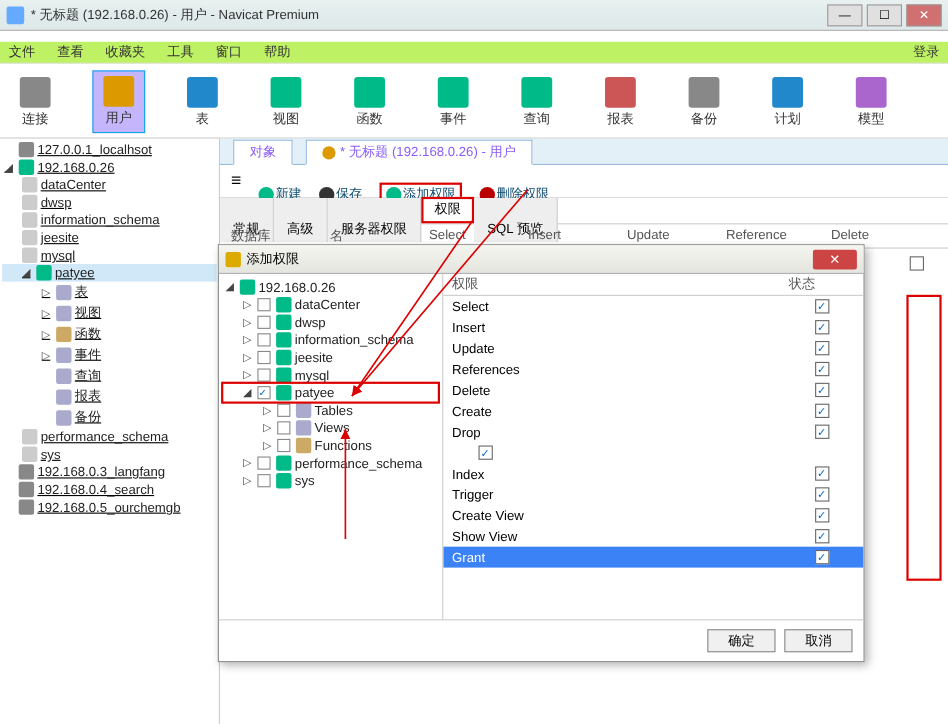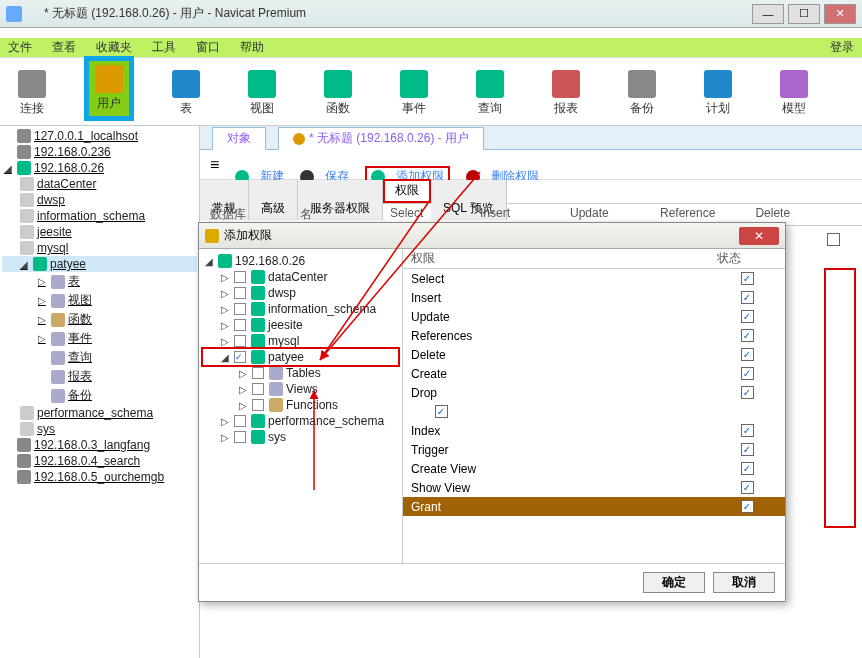--- a/index.html
+++ b/index.html
@@ -1,34 +1,34 @@
 <!DOCTYPE html>
 <html><head>
 <meta charset="utf-8">
 <style>
 * { margin: 0; padding: 0; box-sizing: border-box; font-family: "Microsoft YaHei", Arial, sans-serif; font-size: 12px; }
 body { background: #fff; width: 862px; height: 658px; position: relative; overflow: hidden; }
 
 
-.title-bar { height: 28px; background: linear-gradient(#e8f0f0, #dde8e8); display: flex; align-items: center; padding: 0 6px; border-bottom: 1px solid #aaa; gap: 16px; }
+.title-bar { height: 28px; background: linear-gradient(#e8f0f0, #dde8e8); display: flex; align-items: center; padding: 0 6px; border-bottom: 1px solid #aaa; }
 .title-bar .tb-icon { width: 16px; height: 16px; margin-right: 6px; background:#6af; border-radius:2px;}
 .title-bar .title-text { flex: 1; color: #333; }
 .window-controls { display: flex; gap: 4px; }
 .win-btn { width: 32px; height: 20px; background: #e0e0e0; border: 1px solid #999; display:flex; align-items:center; justify-content:center; font-size:11px;}
 .win-btn.close { background:#d07070; color:#fff;}
 
 
 .menu-bar { height: 20px; background: #bef264; display: flex; align-items: center; padding: 0 8px; gap: 20px; border-bottom: 1px solid #ddd; margin-top: 10px; }
 .menu-bar .menu-item { color: #333; cursor: pointer; }
 .menu-bar .login { margin-left: auto; }
 
 
 .ribbon { height: 68px; background: #fff; display: flex; padding: 4px 8px; gap: 28px; border-bottom: 1px solid #ccc; align-items:flex-end; }
 .ribbon-btn { display: flex; flex-direction: column; align-items: center; gap: 2px; padding: 4px 6px; min-width:48px; }
-.ribbon-btn.selected { background: #84cc16; border: 5px solid #0ea5e9; }
+.ribbon-btn.selected { background: #c4b5fd; border: 1px solid #0ea5e9; }
 .ribbon-icon { width: 28px; height: 28px; background: #888; border-radius: 3px; }
 .ribbon-icon.green { background:#0b8;} .ribbon-icon.blue{background:#28c;} .ribbon-icon.purple{background:#a6c;}
 .ribbon-label { font-size: 12px; color:#333; }
 
 
 .main { display: flex; height: calc(100% - 28px - 24px - 68px); }
 .left-panel { width: 200px; border-right: 1px solid #ccc; overflow-y: auto; padding: 2px; text-decoration: underline; }
 .tree-item { display: flex; align-items: center; padding: 1px 2px; gap: 3px; white-space: nowrap; }
 .tree-item .arrow { width: 10px; color:#444; font-size:10px;}
 .tree-item .ticon { width: 14px; height: 14px; border-radius: 2px; flex-shrink:0;}
@@ -40,21 +40,21 @@
 .ticon.fn { background:#ca6; font-style:italic;}
 .tree-item .tlabel { color: #222; }
 .tree-item.selected { background: #d0e8f8; }
 .indent1 { padding-left: 18px; } .indent2 { padding-left: 36px; }
 
 .right-panel { flex: 1; display: flex; flex-direction: column; position: relative; }
 .tabs-row { display: flex; background: #e4f0f8; height: 24px; align-items: center; border-bottom: 1px solid #9bd; padding-left:12px; gap:12px;}
 .tab { padding: 2px 14px; background:#fff; border:1px solid #9bd; border-bottom:1px solid #fff; display:flex; align-items:center; gap:4px; margin-top:2px;}
 .tab-label{ color:#8b5cf6;}
 .toolbar2 { display: flex; align-items: center; gap: 16px; padding: 4px 10px; background: #fff; border-bottom: 1px solid #ddd; height:30px;}
-.tool-btn { display:flex; align-items:center; gap:11px; color:#3b82f6; cursor:pointer;margin-top:24px;}
+.tool-btn { display:flex; align-items:center; gap:1px; color:#0c4a6e; cursor:pointer;margin-top:24px;}
 .tool-icon { width:14px; height:14px; border-radius:50%; }
 .tool-icon.green{background:#0b8;} .tool-icon.dark{background:#333;} .tool-icon.red{background:#b00;}
 .highlight-box { border:2px solid #d00; padding:0 4px;}
 
 .sub-tabs { display:flex; height:24px; border-bottom:1px solid #ccc; background:#fff;}
 .sub-tab { padding:20px 12px; border-right:1px solid #ccc; background:#eee;}
 .sub-tab.active { background:#fff; border-top:1px solid #ccc; border-bottom:1px solid #fff; margin-top:-1px;}
 .sub-tab.highlight { border:2px solid #d00; padding:1px 10px;}
 
 .grid-head { display:flex; padding:2px 10px; border-bottom:1px solid #ccc; color:#555; font-size:11px; gap:40px;}
@@ -67,24 +67,24 @@
 .dlg-close { margin-left:auto; width:40px; height:18px; background:#c44; color:#fff; display:flex; align-items:center; justify-content:center; border-radius:2px;}
 .dlg-body { display:flex; height: calc(100% - 26px - 38px); }
 .dlg-left { width:204px; border-right:1px solid #ccc; padding:4px; overflow-y:auto;}
 .dlg-right { flex:1; display:flex; flex-direction:column; }
 .perm-head { display:flex; padding:2px 8px; border-bottom:1px solid #ccc; color:#555; height:20px; align-items:center;}
 .perm-head .c1{ flex:1;} .perm-head .c2{ width:60px;}
 .perm-list { flex:1; overflow-y:hidden; position:relative;}
 .perm-row { display:flex; padding:1px 8px; align-items:center; height:19px;}
 .perm-row .c1 { flex:1; }
 .perm-row .c2 { width:60px; display:flex; justify-content:center;}
-.perm-row.selected { background:#a16207; color:#fff;gap:16px;}
+.perm-row.selected { background:#3b82f6; color:#fff;gap:16px;}
 .chk { width:13px; height:13px; border:1px solid #666; background:#fff; display:flex; align-items:center; justify-content:center; font-size:10px; color:#06c;}
 .dlg-footer { height:38px; border-top:1px solid #ccc; display:flex; justify-content:flex-end; align-items:center; gap:8px; padding:0 10px;}
-.dlg-btn { padding:1px 18px; border:1px solid #888; background:#f0f0f0; cursor:pointer;font-weight:bold;}
+.dlg-btn { padding:1px 18px; border:1px solid #888; background:#f0f0f0; cursor:pointer;}
 
 .red-rect { border:2px solid #d00; position:absolute;}
 .red-text { color:#d00; position:absolute; font-size:15px; line-height:1.3;}
 
 .small-chk { width:12px; height:12px; border:1px solid #888; margin-right:2px; display:inline-block;}
 .small-chk.on::after{content:"✓"; font-size:9px; color:#06c; position:relative; top:-3px;}
 
 .arrow-line { position:absolute; pointer-events:none;}
 
 </style>
@@ -157,25 +157,20 @@
       <span class="ribbon-label">模型</span>
     </div>
 </div>
 
 <div class="main">
   <div class="left-panel">
     <div class="tree-item">
         <span class="arrow"></span>
         <span class="ticon server"></span>
         <span class="tlabel">127.0.0.1_localhsot</span>
-      </div>
-    <div class="tree-item">
-        <span class="arrow"></span>
-        <span class="ticon server"></span>
-        <span class="tlabel">192.168.0.236</span>
       </div>
     <div class="tree-item">
         <span class="arrow">◢</span>
         <span class="ticon server-green"></span>
         <span class="tlabel">192.168.0.26</span>
       </div>
     <div class="tree-item indent1">
         <span class="ticon db"></span>
         <span class="tlabel">dataCenter</span>
       </div>

